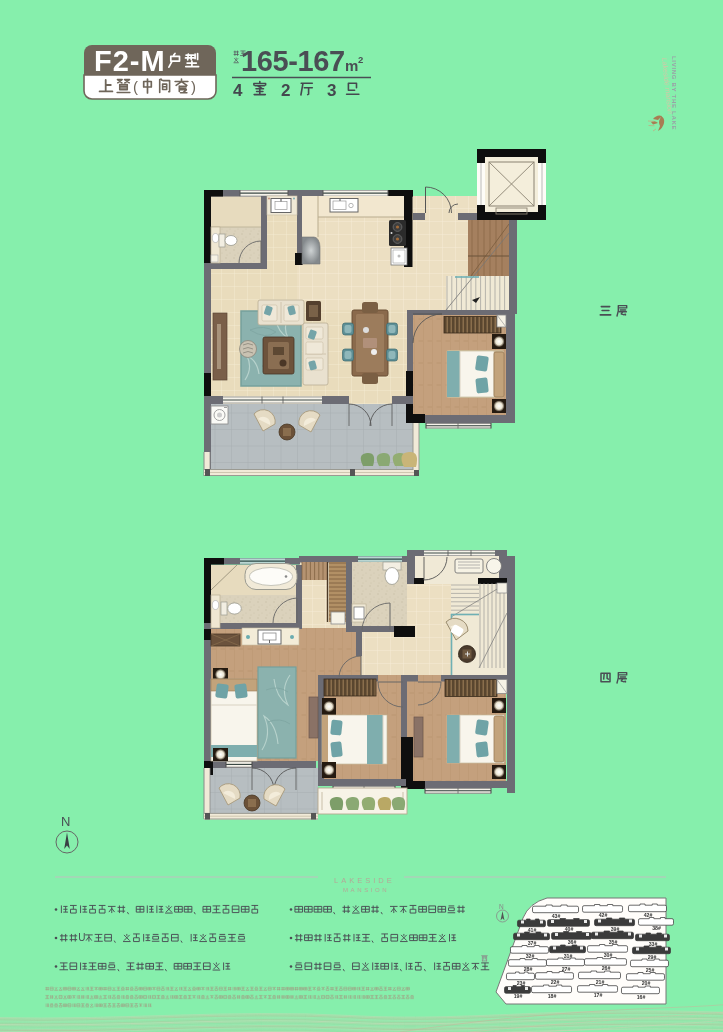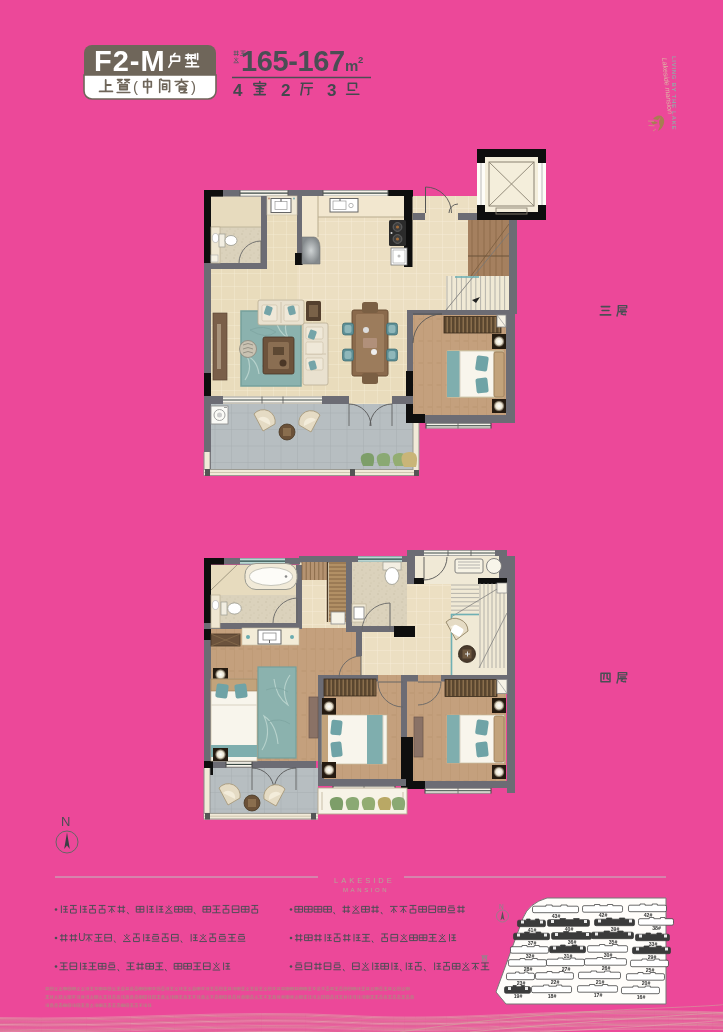--- a/index.html
+++ b/index.html
@@ -1,15 +1,15 @@
 <!DOCTYPE html>
 <html><head><meta charset="utf-8"><style>
 html,body{margin:0;padding:0;background:#ffffff;}
 *{font-family:"Liberation Sans",sans-serif;}
-#page{position:relative;width:723px;height:1032px;overflow:hidden;background:#ec4899;}
+#page{position:relative;width:723px;height:1032px;overflow:hidden;background:#86efac;}
 </style></head><body>
 <div id="page">
 <svg width="723" height="1032" viewBox="0 0 723 1032" style="position:absolute;left:0;top:0">
 <defs>
 <pattern id="tile" width="13" height="13" patternUnits="userSpaceOnUse">
           <rect width="13" height="13" fill="#e9dcbc"></rect>
           <path d="M0,0 H13 M0,0 V13" stroke="#f4ebd2" stroke-width="0.9" fill="none"></path>
         </pattern>
 <pattern id="tileK" width="13" height="13" patternUnits="userSpaceOnUse">
           <rect width="13" height="13" fill="#ecdfc2"></rect>

